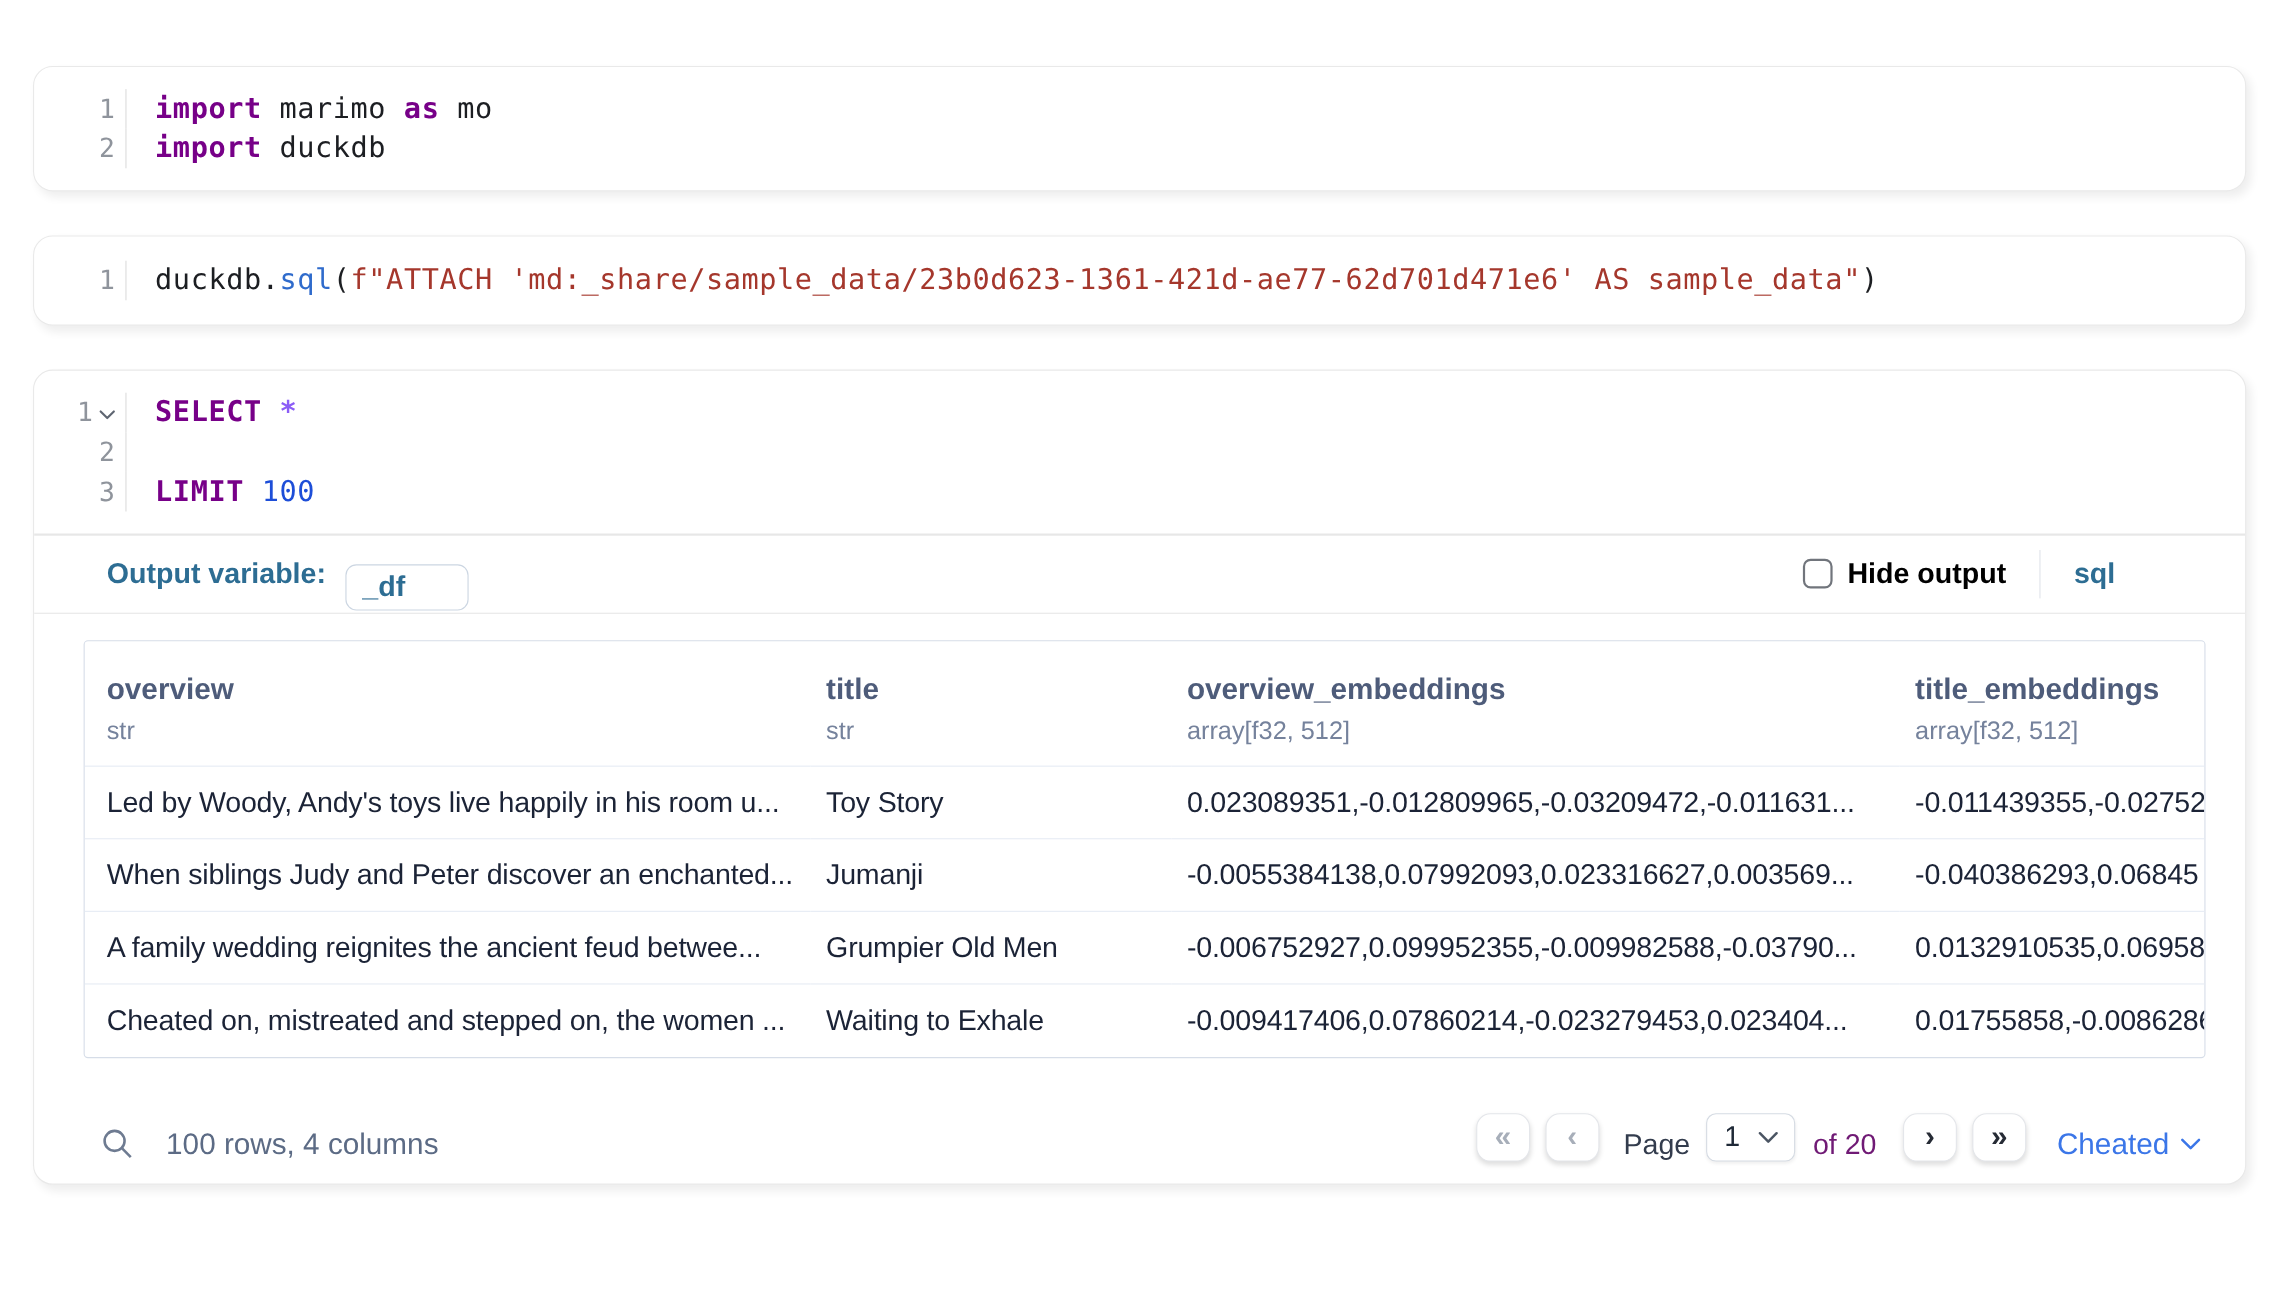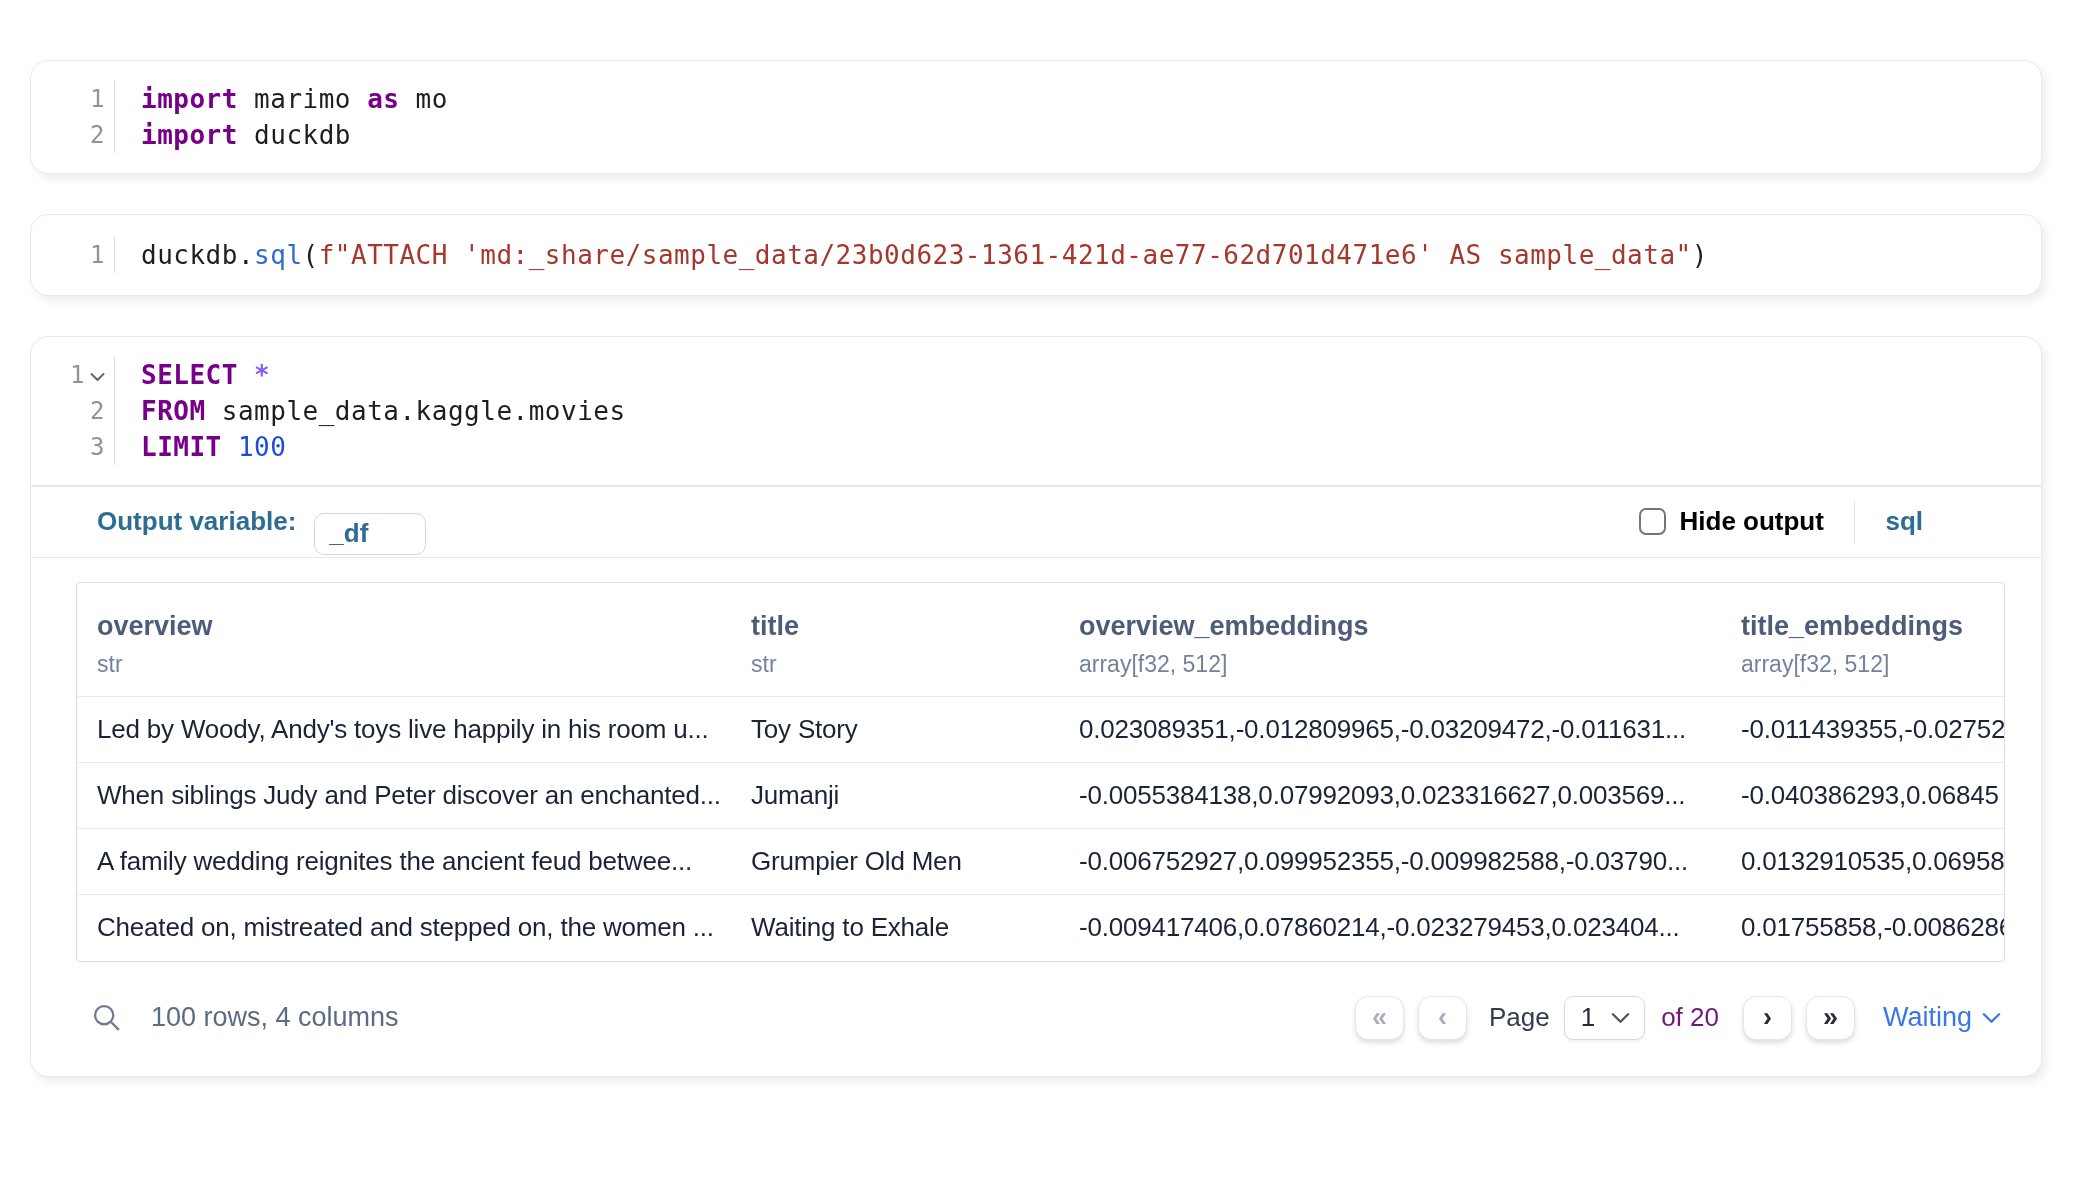--- a/index.html
+++ b/index.html
@@ -107,21 +107,21 @@
     height: 66px;
     border-top: 1.5px solid #e6ecf4;
     white-space: nowrap;
     overflow: hidden;
     padding: 0 0 0 14px;
   }
 
   
   .table-footer {
     display: flex;
-    align-items: center;
+    align-items: flex-end;
     margin-top: 18px;
     height: 76px;
     padding: 0 4px 0 14px;
   }
   .search-icon { display: inline-flex; color: #6e7b91; cursor: pointer; }
   .summary { font-size: 27px; color: #5c6b85; margin-left: 28px; }
   .pg-btn {
     width: 49px; height: 44px;
     border: 1.5px solid #e4e6ea;
     border-radius: 13px;
@@ -174,21 +174,21 @@
     <div class="code-area single">
         <div class="code-line"><span class="gutter"><span>1</span></span><span class="code-text"><span class="tok-p">duckdb.</span><span class="tok-f">sql</span><span class="tok-p">(</span><span class="tok-s">f"ATTACH 'md:_share/sample_data/23b0d623-1361-421d-ae77-62d701d471e6' AS sample_data"</span><span class="tok-p">)</span></span></div>
       </div>
   </section>
 
   <section class="cell">
     <div class="code-area">
         <div class="code-line"><span class="gutter"><span>1</span><span class="fold"><svg width="15" height="10" viewBox="0 0 20 12" fill="none" stroke="currentColor" stroke-width="2.6" stroke-linecap="round" stroke-linejoin="round">
                 <path d="M2 2 L10 10 L18 2"></path>
               </svg></span></span><span class="code-text"><span class="tok-k">SELECT</span><span class="tok-p"> </span><span class="tok-o">*</span></span></div>
-        <div class="code-line"><span class="gutter"><span>2</span></span><span class="code-text"><span class="tok-k">FROM</span><span class="tok-p"> sample_data.kaggle.movies</span></span></div>
+        <div class="code-line"><span class="gutter"><span>2</span></span></div>
         <div class="code-line"><span class="gutter"><span>3</span></span><span class="code-text"><span class="tok-k">LIMIT</span><span class="tok-p"> </span><span class="tok-n">100</span></span></div>
       </div>
 
     <div class="divider"></div>
 
     <div class="meta-row">
       <span class="meta-label">Output variable:</span>
       <input class="df-input" type="text" value="_df" style="">
       <div class="flex-spacer"></div>
       <span class="checkbox"></span>
@@ -276,21 +276,21 @@
             <svg width="19" height="12" viewBox="0 0 20 12" fill="none" stroke="currentColor" stroke-width="2.4" stroke-linecap="round" stroke-linejoin="round">
                 <path d="M2 2 L10 10 L18 2"></path>
               </svg>
           </span>
         </span>
         <span class="of-label">of 20</span>
         <button class="pg-btn active mr14">›</button>
         <button class="pg-btn active">»</button>
 
         <a class="download">
-          <span>Waiting</span>
+          <span>Cheated</span>
           <span class="chev">
             <svg width="19" height="12" viewBox="0 0 20 12" fill="none" stroke="currentColor" stroke-width="2.4" stroke-linecap="round" stroke-linejoin="round">
                 <path d="M2 2 L10 10 L18 2"></path>
               </svg>
           </span>
         </a>
       </div>
     </div>
   </section>
 </div>

